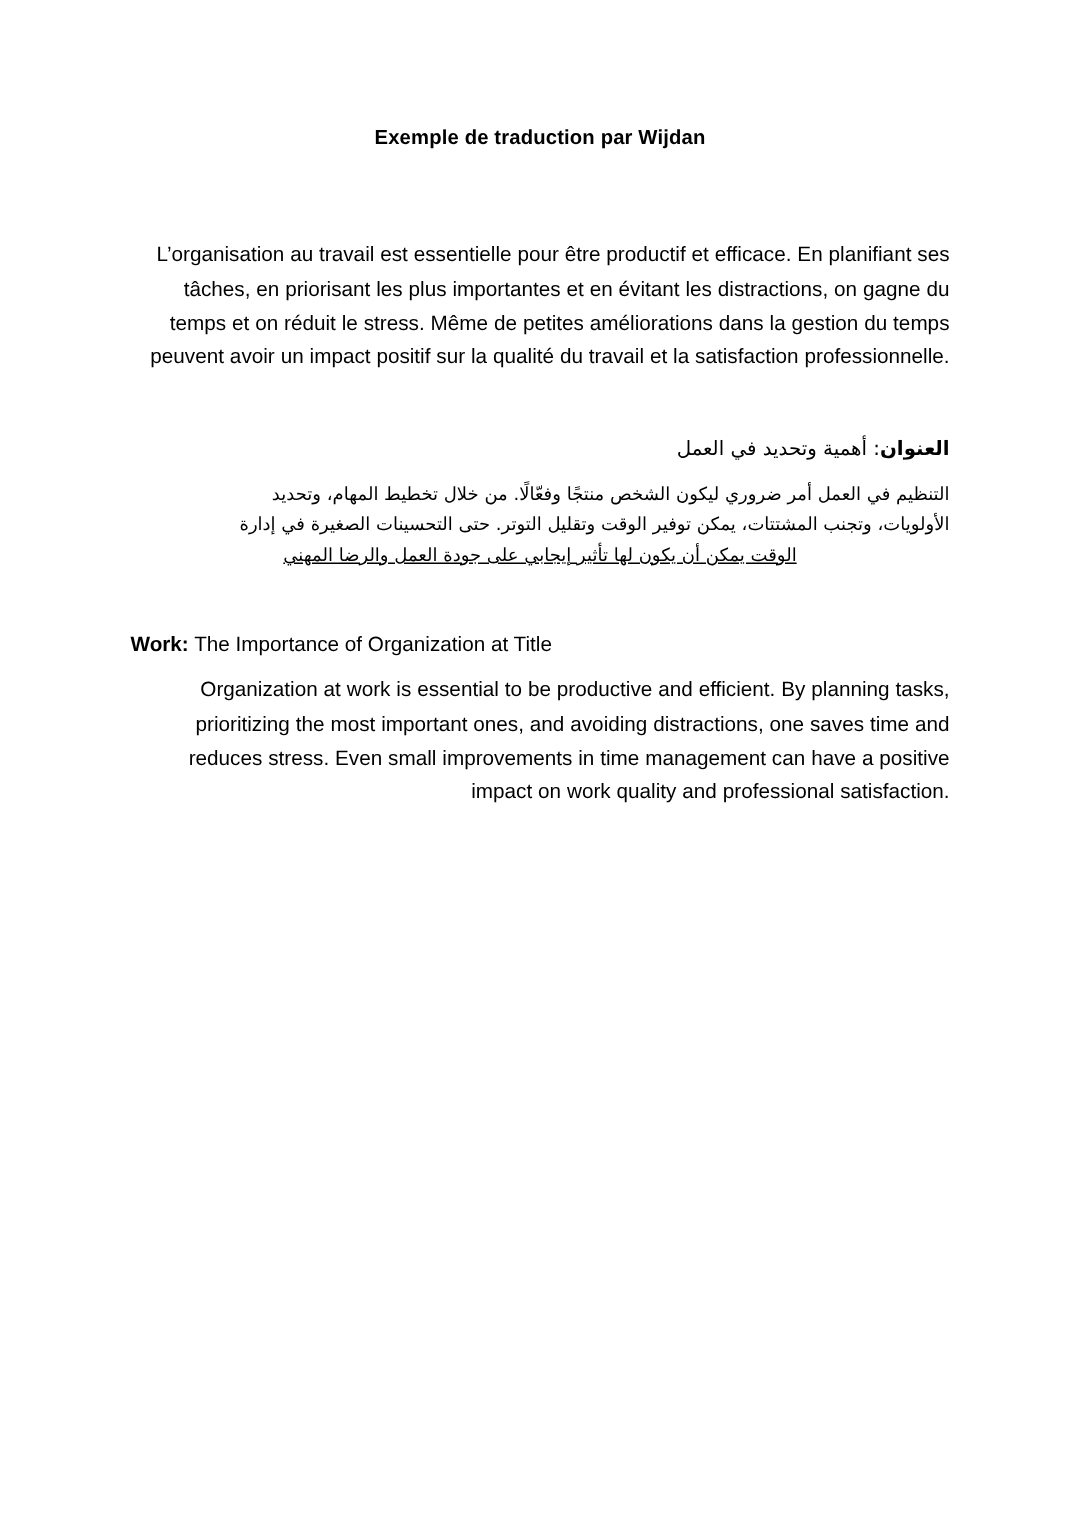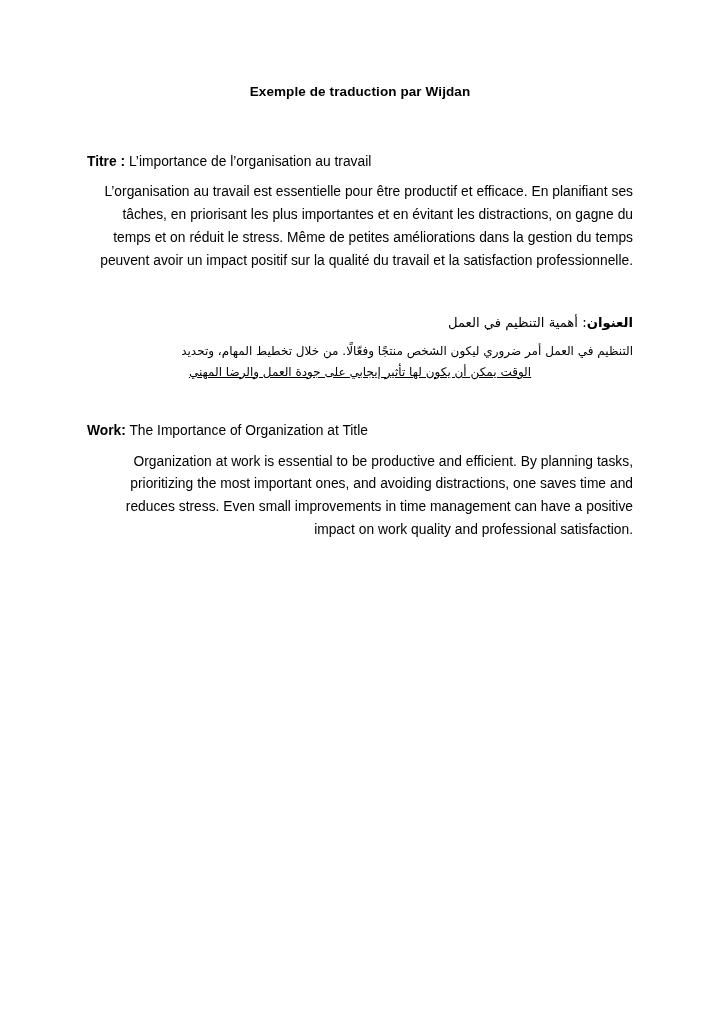--- a/index.html
+++ b/index.html
@@ -118,36 +118,34 @@
 <body>
 
 <div class="page">
   <div class="content">
 
     <h1 class="doc-header">Exemple de traduction par Wijdan</h1>
 
     <div class="gap-after-header"></div>
 
     <section class="section section-latin">
-      <p class="heading-line">
-        <span class="label">Titre :</span><span> </span><span>L’importance de l’organisation au travail</span>
-      </p>
       <div class="gap-title-body"></div>
       <p class="body-para">L’organisation au travail est essentielle pour être productif et efficace. En planifiant ses tâches, en priorisant les plus importantes et en évitant les distractions, on gagne du temps et on réduit le stress. Même de petites améliorations dans la gestion du temps peuvent avoir un impact positif sur la qualité du travail et la satisfaction professionnelle.</p>
     </section>
 
     <div class="gap-section-ar"></div>
 
     <section class="section section-arabic">
       <p class="ar-heading">
-        <span class="label">العنوان</span><span>:</span><span> </span><span>أهمية التنظيم في العمل</span>
+        <span class="label">العنوان</span><span>:</span><span> </span><span>أهمية وتحديد في العمل</span>
       </p>
       <div class="gap-title-body"></div>
       <p class="ar-para">
         <span class="ar-line">التنظيم في العمل أمر ضروري ليكون الشخص منتجًا وفعّالًا. من خلال تخطيط المهام، وتحديد</span>
+        <span class="ar-line">الأولويات، وتجنب المشتتات، يمكن توفير الوقت وتقليل التوتر. حتى التحسينات الصغيرة في إدارة</span>
         <span class="ar-line-last">الوقت يمكن أن يكون لها تأثير إيجابي على جودة العمل والرضا المهني</span>
       </p>
     </section>
 
     <div class="gap-section"></div>
 
     <section class="section section-latin">
       <p class="heading-line">
         <span class="label">Work:</span><span> </span><span>The Importance of Organization at Title</span>
       </p>

